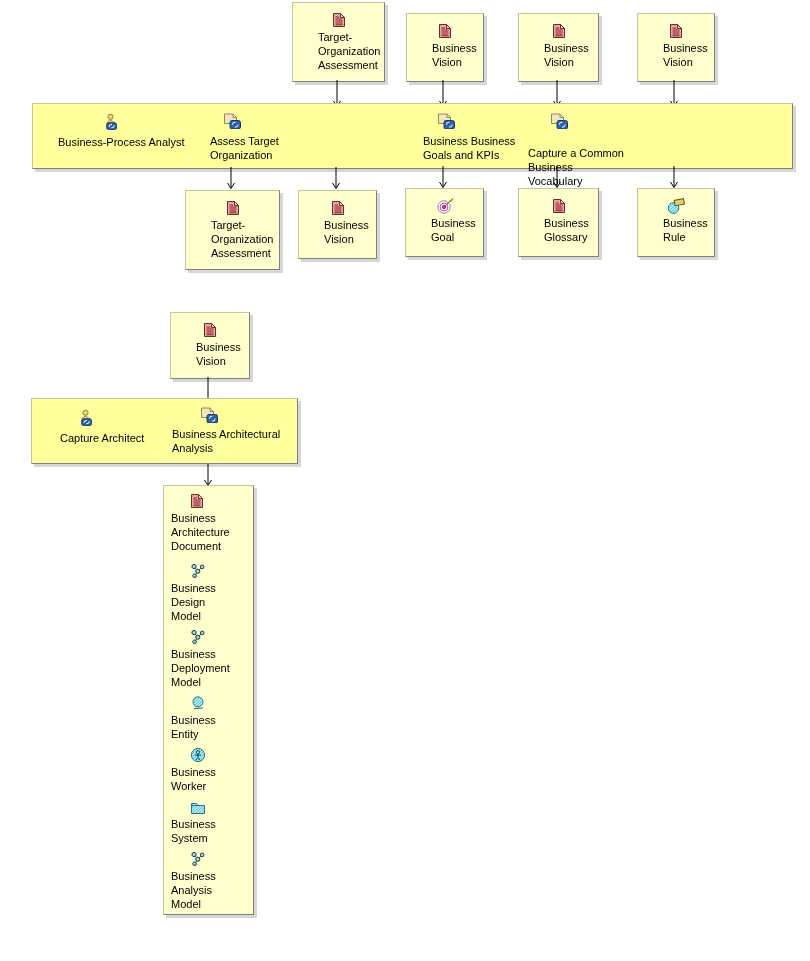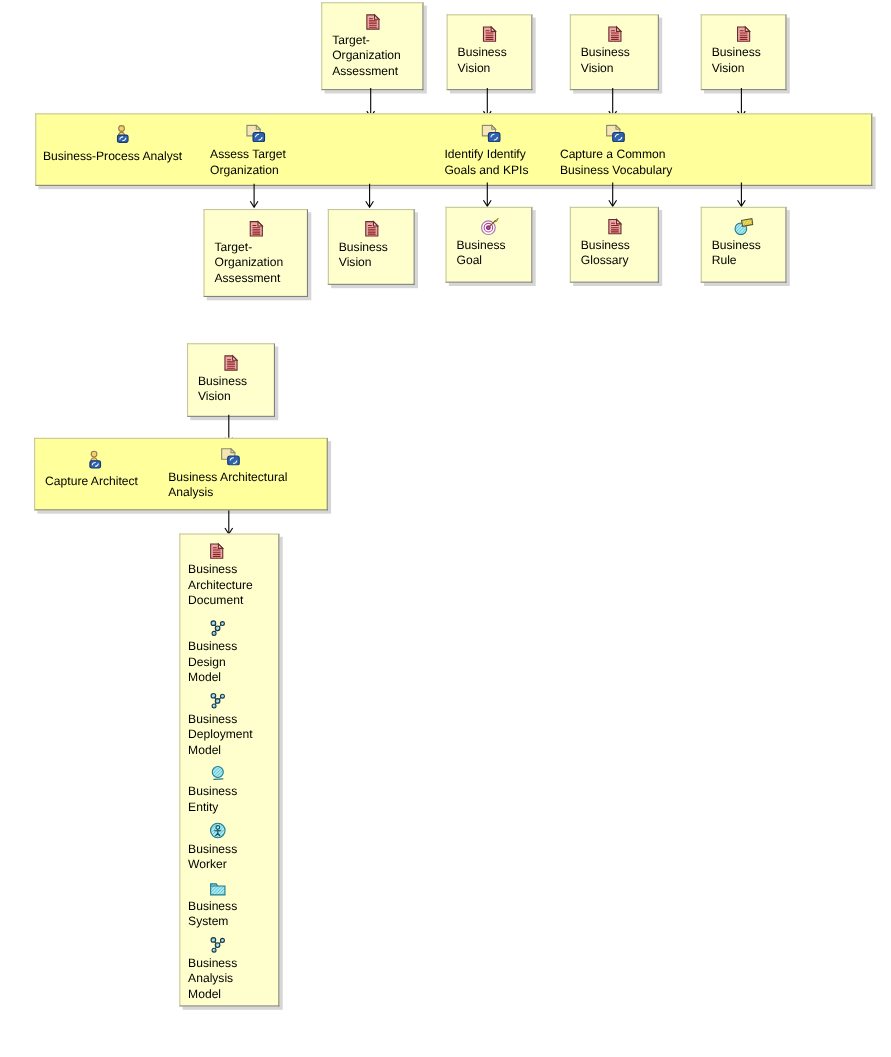--- a/index.html
+++ b/index.html
@@ -15,24 +15,24 @@
     box-shadow:3px 3px 0 var(--shadow,#D4D4D4);
   }
   .box{
     position:absolute;background:var(--box_fill,#FFFFCE);
     border-style:solid;border-width:1px;
     border-color:var(--border_light,#C6C69C) var(--border_dark,#808080) var(--border_dark,#808080) var(--border_light,#C6C69C);
     box-shadow:3px 3px 0 var(--shadow,#D4D4D4);
   }
   .lbl{white-space:pre-line;line-height:14px;}
   .box > .ic{display:block;margin:9px auto 2px;}
-  .box > .lbl{padding-left:9px;}
+  .box > .lbl{padding-left:25px;}
   .grp{position:absolute;}
   .grp .ic{position:absolute;}
-  .grp .lbl{position:absolute;}
+  .grp .lbl{position:absolute;margin-left:19px;}
   .arrow{position:absolute;overflow:visible;}
   .tb{position:absolute;left:0;width:100%;}
   .tb .ic{display:block;margin-left:26px;margin-bottom:2px;}
   .tb .lbl{padding-left:7px;}
   .defs{position:absolute;width:0;height:0;}
 </style>
 </head>
 <body>
 
 <svg class="defs" aria-hidden="true">
@@ -162,28 +162,28 @@
       <svg class="ic" style="left:32px;top:3px" width="22" height="16">
           <use href="#i-activity"></use>
         </svg>
       <div class="lbl" style="left:3px;top:24px">Assess Target
 Organization</div>
     </div>
     <div class="grp" style="left:370px;top:6px;width:118px;height:52px">
       <svg class="ic" style="left:31px;top:3px" width="22" height="16">
           <use href="#i-activity"></use>
         </svg>
-      <div class="lbl" style="left:1px;top:24px">Identify Identify
+      <div class="lbl" style="left:1px;top:24px">Business Business
 Goals and KPIs</div>
     </div>
     <div class="grp" style="left:475px;top:6px;width:122px;height:52px">
       <svg class="ic" style="left:39px;top:3px" width="22" height="16">
           <use href="#i-activity"></use>
         </svg>
-      <div class="lbl" style="left:1px;top:24px">Capture a Common
+      <div class="lbl" style="left:1px;top:36px">Capture a Common
 Business Vocabulary</div>
     </div>
   </div>
 
   <svg class="arrow" style="left:225px;top:167px" width="12" height="22">
       <line x1="6" y1="0" x2="6" y2="21" stroke="#000"></line>
       <path d="M2.5 16 L6 21.5 L9.5 16" fill="none" stroke="#000"></path>
     </svg>
   <svg class="arrow" style="left:330px;top:167px" width="12" height="22">
       <line x1="6" y1="0" x2="6" y2="21" stroke="#000"></line>

